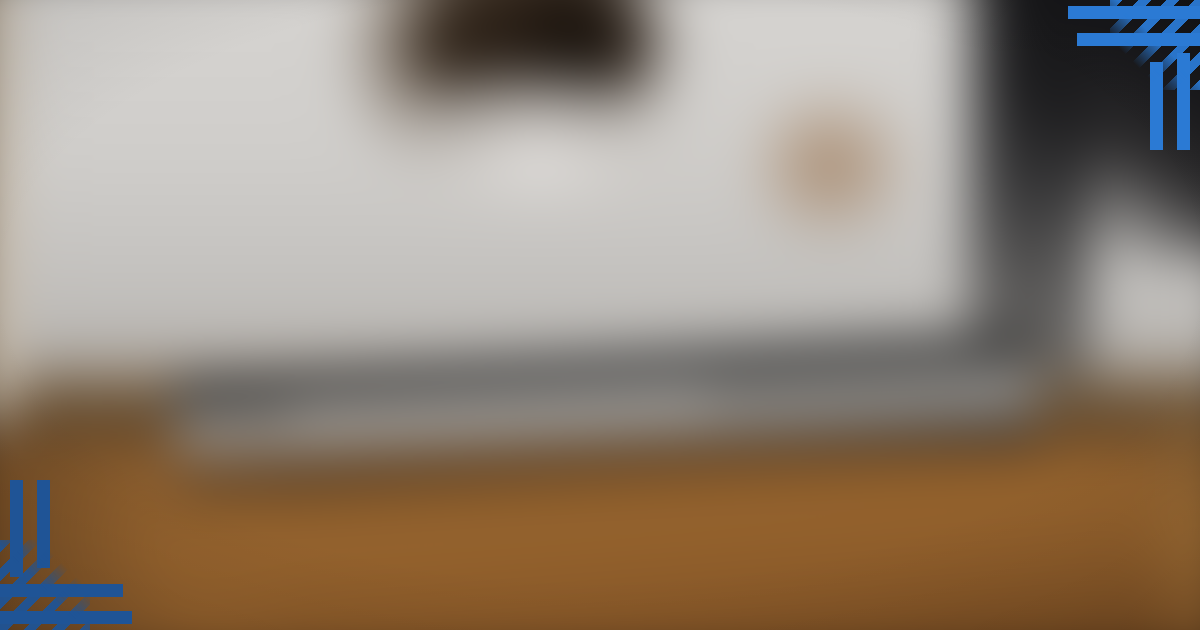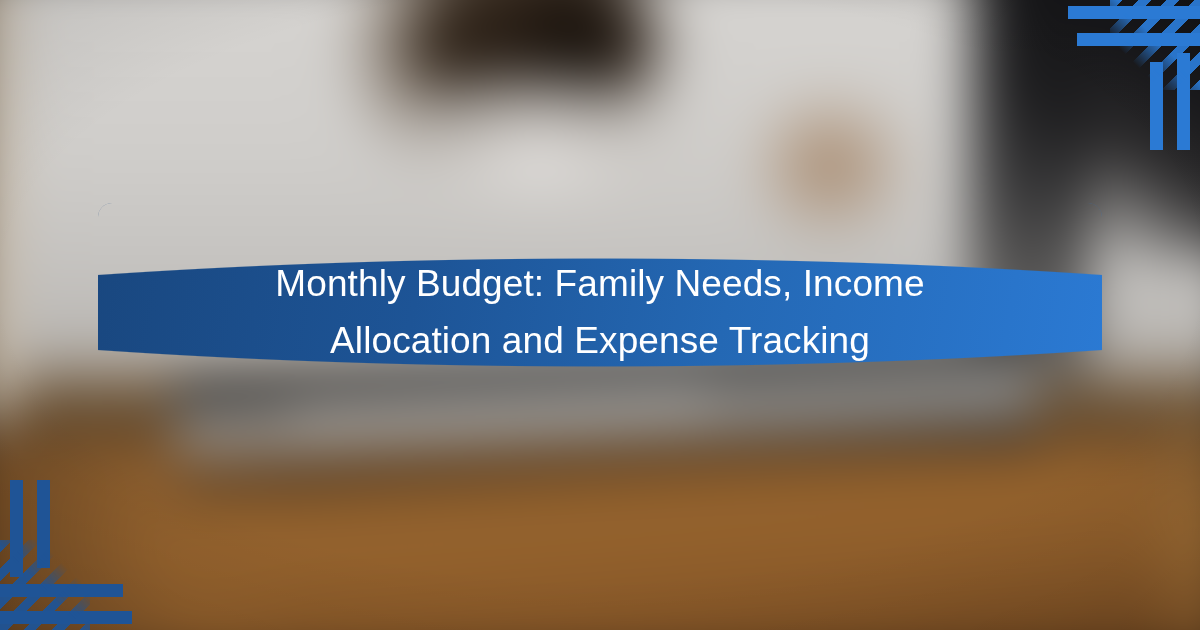--- a/index.html
+++ b/index.html
@@ -273,17 +273,14 @@
   </div>
 
   <div class="deco deco-bl">
     <div class="hbar hbar1"></div>
     <div class="hbar hbar2"></div>
     <div class="vbar vbar1"></div>
     <div class="vbar vbar2"></div>
     <div class="hatch"></div>
   </div>
 
-  <div class="banner">
-    <div class="banner-title">Monthly Budget: Family Needs, Income Allocation and Expense Tracking</div>
-  </div>
 
 </div>
 
 </body></html>

